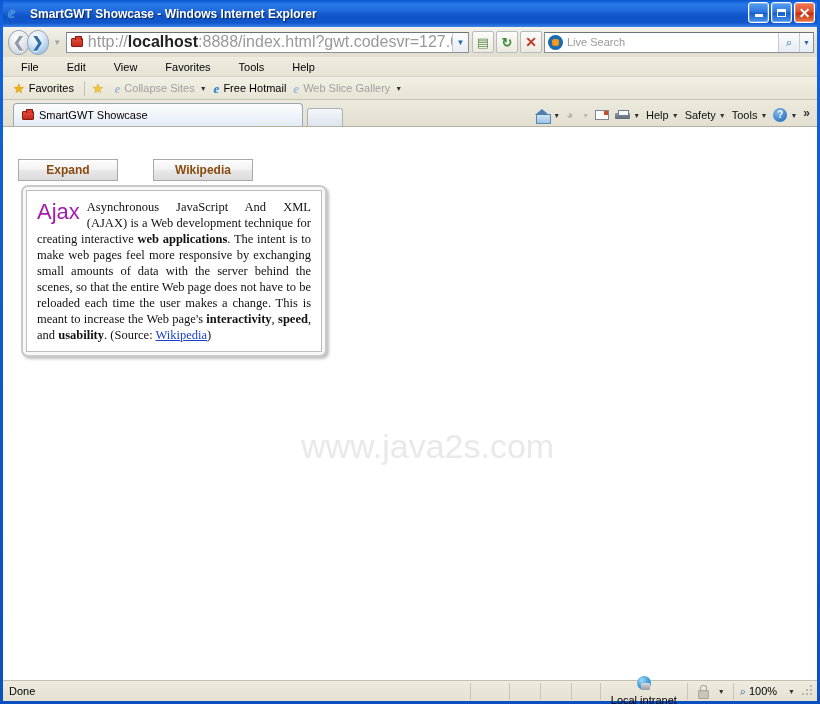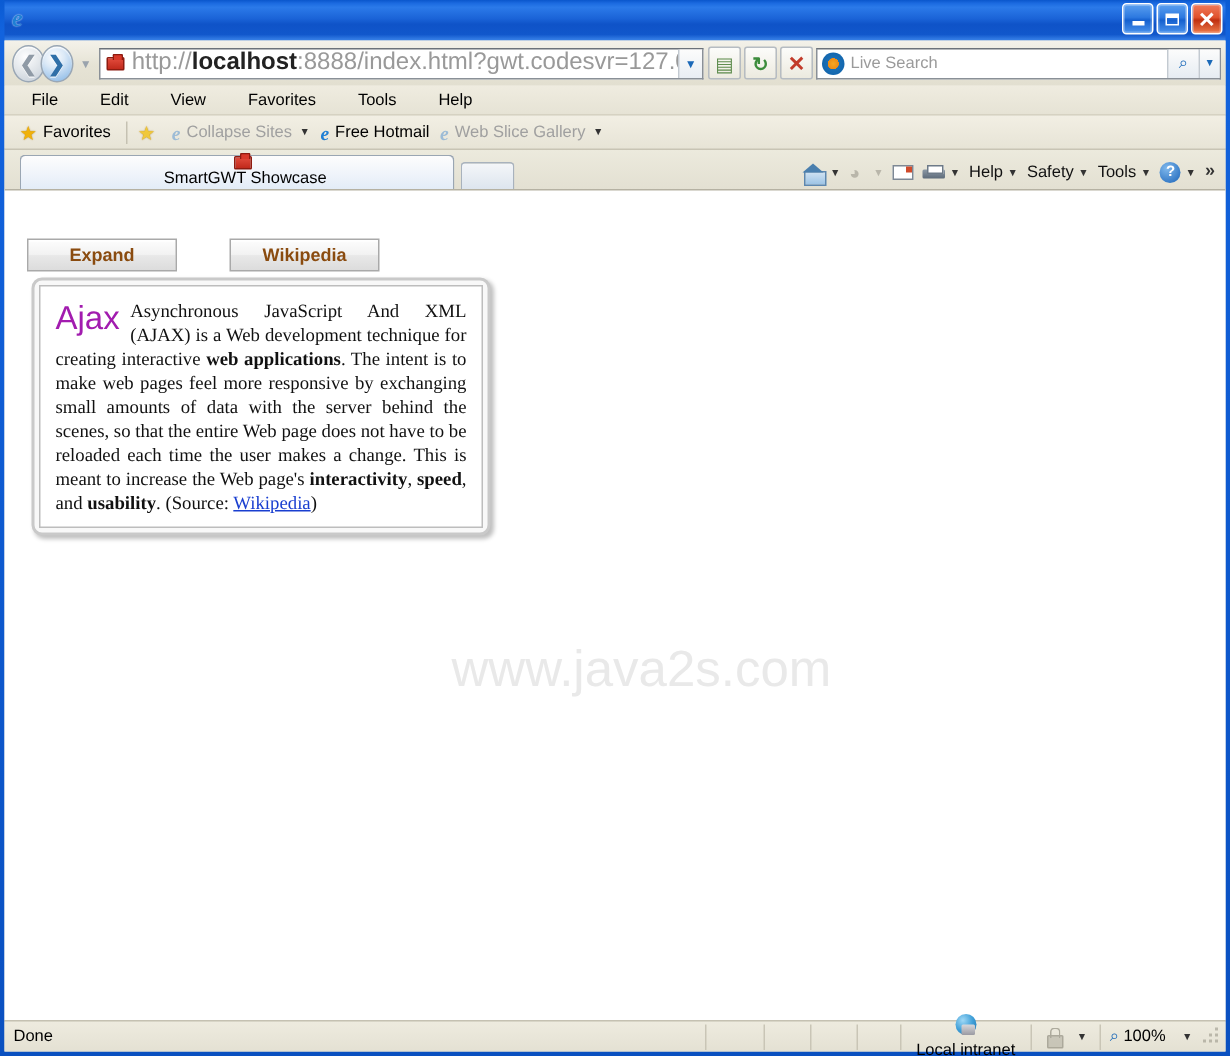--- a/index.html
+++ b/index.html
@@ -179,21 +179,21 @@
   #tabrow {
     height:26px; display:flex; align-items:flex-end;
     background:linear-gradient(to bottom,#ecе9dc 0%,#e3e0d2 100%);
     background:linear-gradient(to bottom,#eceadd 0%,#e3e0d2 100%);
     padding-left:10px; position:relative;
   }
   #tab-active {
     width:290px; height:23px; display:flex; align-items:center;
     background:linear-gradient(to bottom,#fdfdfd 0%,#eef3fa 60%,#e3ecf7 100%);
     border:1px solid #9aa6b3; border-bottom:none;
-    border-radius:4px 4px 0 0; padding-left:6px;flex-direction:column;
+    border-radius:4px 4px 0 0; padding-left:6px;
   }
   #tab-new {
     width:36px; height:18px; margin-left:4px;
     background:linear-gradient(to bottom,#f4f6f9 0%,#dde5ee 100%);
     border:1px solid #a8b2bd; border-bottom:none; border-radius:3px 3px 0 0;
   }
   #tab-label { font-size:11px; color:#000; margin-left:5px; }
   #cmdbar {
     position:absolute; right:4px; bottom:2px; display:flex; align-items:center; gap:0;
   }
@@ -328,20 +328,21 @@
 </style>
 </head>
 <body>
 
 <div id="window">
 
   <div id="titlebar">
     <div id="title-ie-icon">
       <span class="ie-e">e</span>
     </div>
+    <div id="title-text">SmartGWT Showcase - Windows Internet Explorer</div>
     <div id="win-controls">
       <div class="win-btn win-min">
         <div class="glyph-min"></div>
       </div>
       <div class="win-btn win-max">
         <div class="glyph-max"></div>
       </div>
       <div class="win-btn win-close">
         <div class="glyph-close">✕</div>
       </div>

